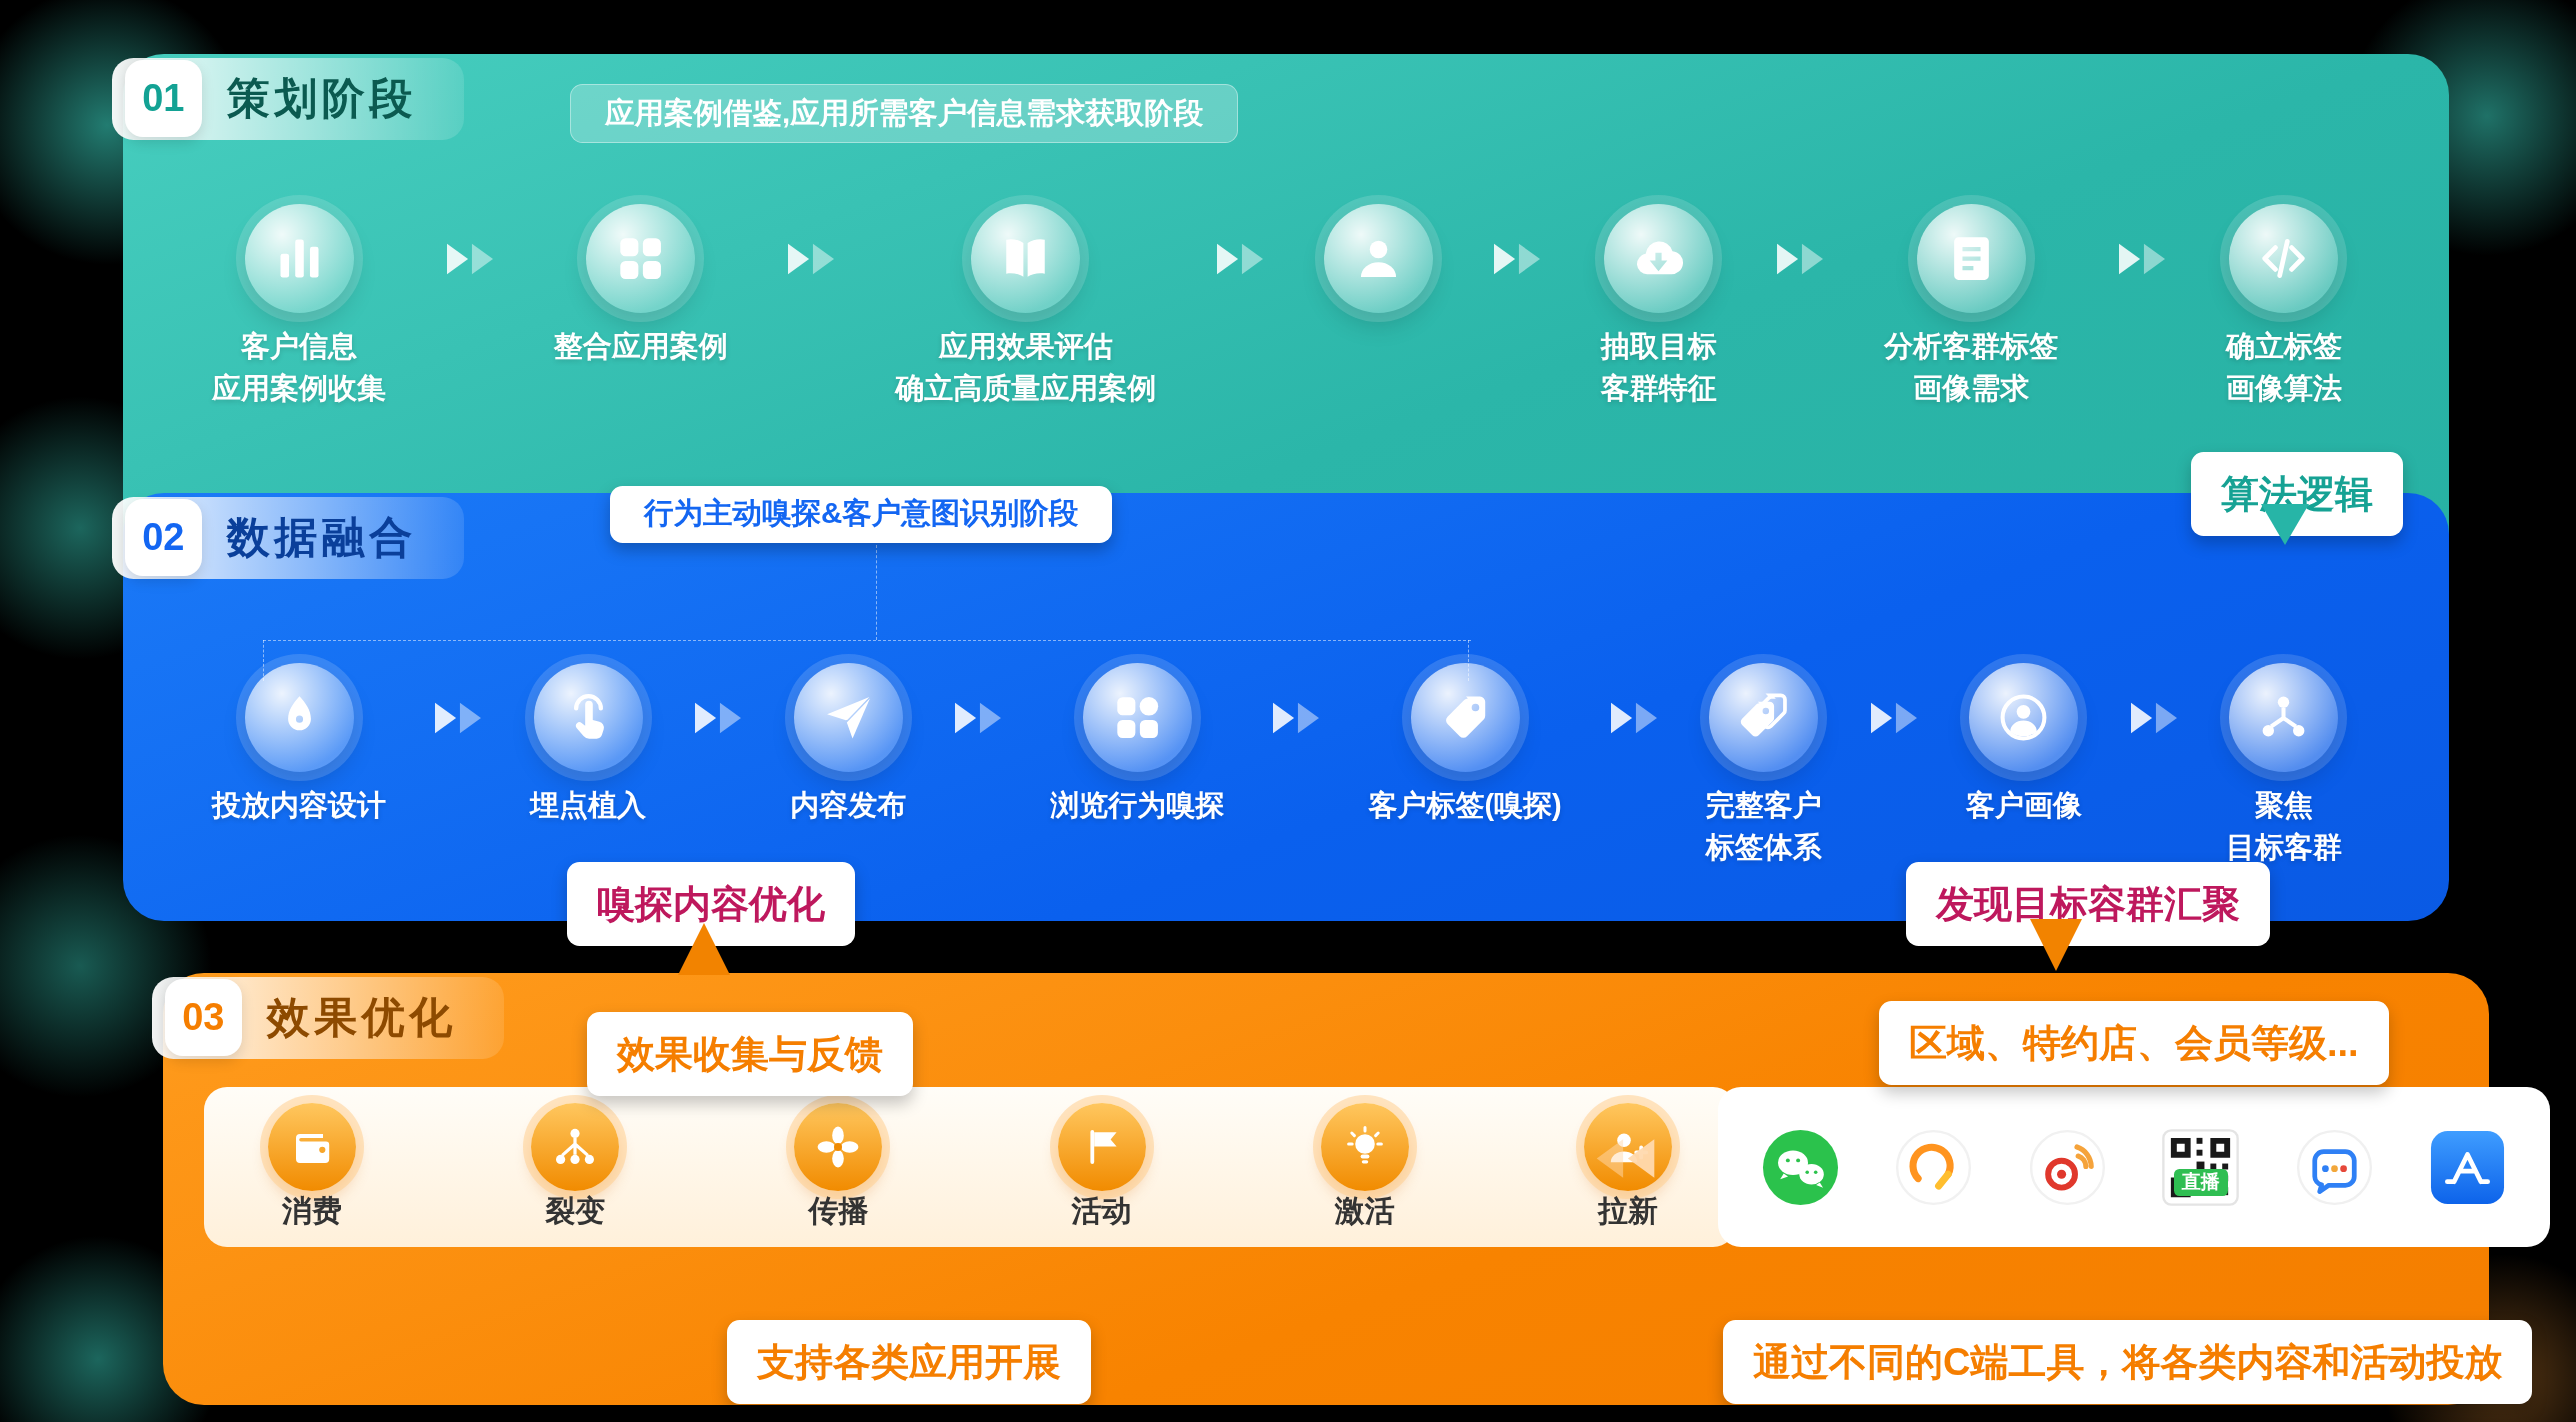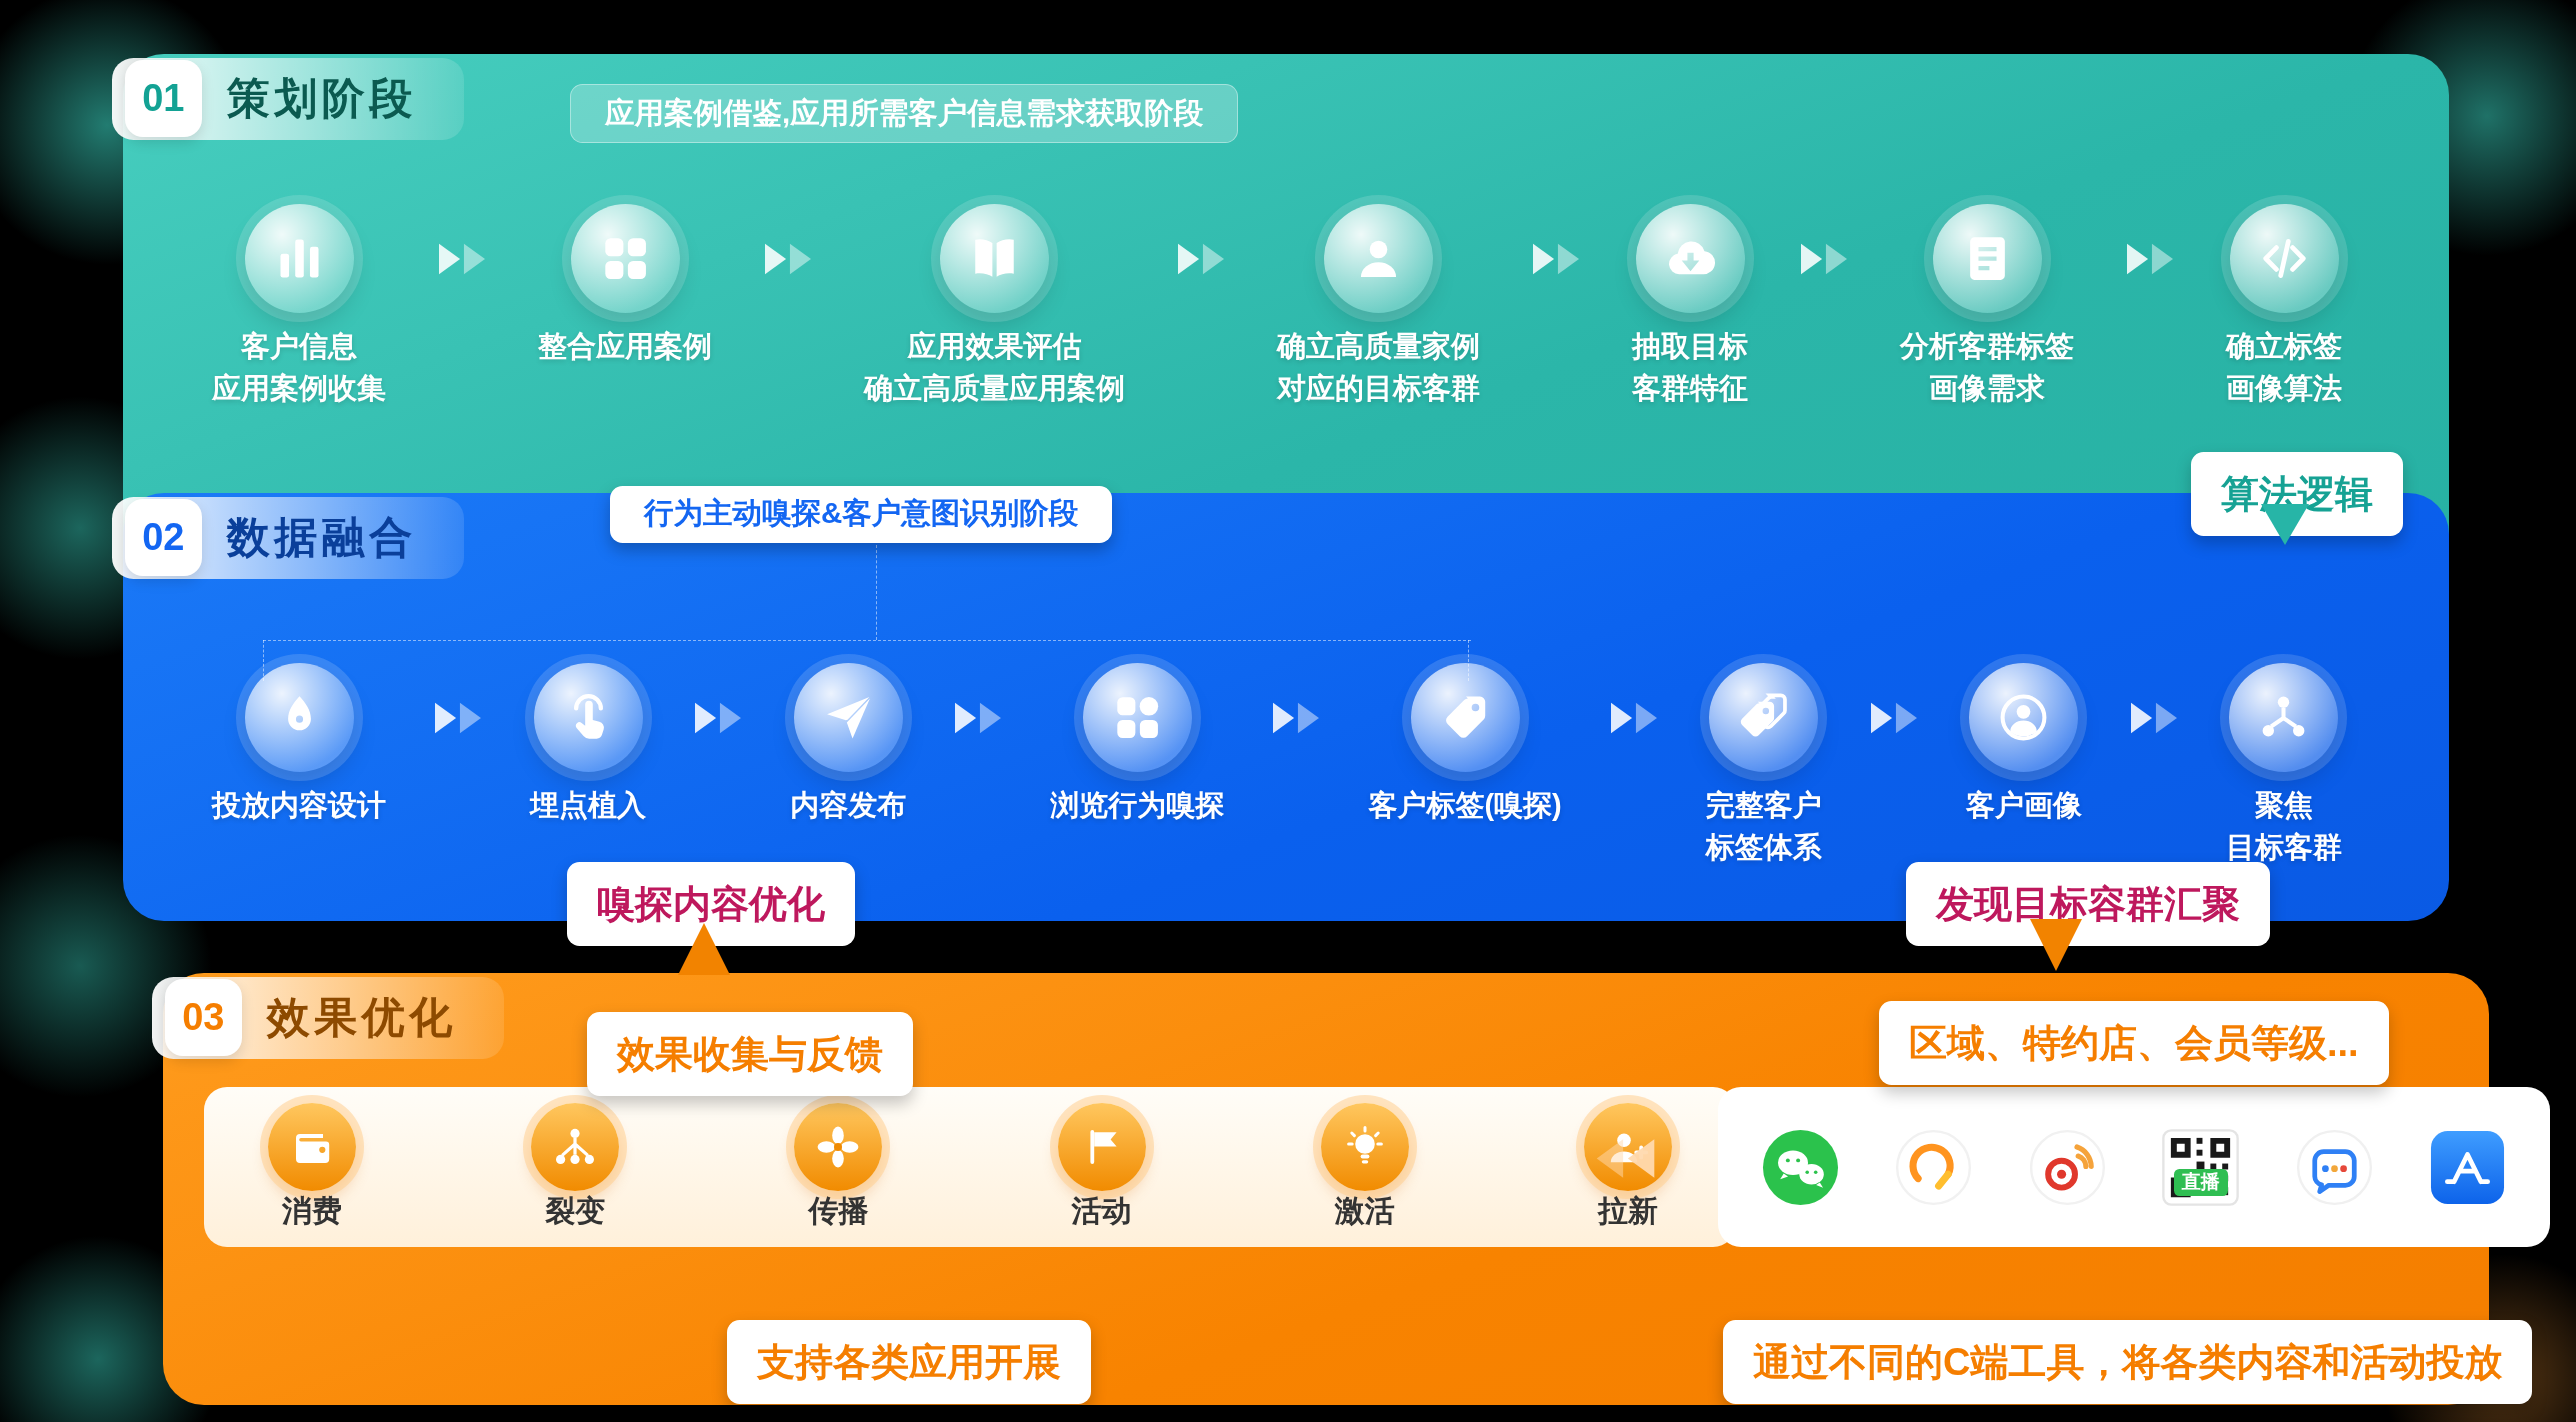--- a/index.html
+++ b/index.html
@@ -312,22 +312,20 @@
       </div>
       <svg class="chev" viewBox="0 0 56 36" width="50" height="32">
           <use href="#chevrons-icon"></use>
         </svg>
       <div class="step">
         <div class="icon-circle">
             <svg class="glyph" viewBox="0 0 64 64" width="57" height="57">
               <use href="#person-icon" xlink:href="#person-icon"></use>
             </svg>
           </div>
-        <div class="step-label">确立高质量家例
-对应的目标客群</div>
       </div>
       <svg class="chev" viewBox="0 0 56 36" width="50" height="32">
           <use href="#chevrons-icon"></use>
         </svg>
       <div class="step">
         <div class="icon-circle">
             <svg class="glyph" viewBox="0 0 64 64" width="57" height="57">
               <use href="#cloud-download-icon" xlink:href="#cloud-download-icon"></use>
             </svg>
           </div>

